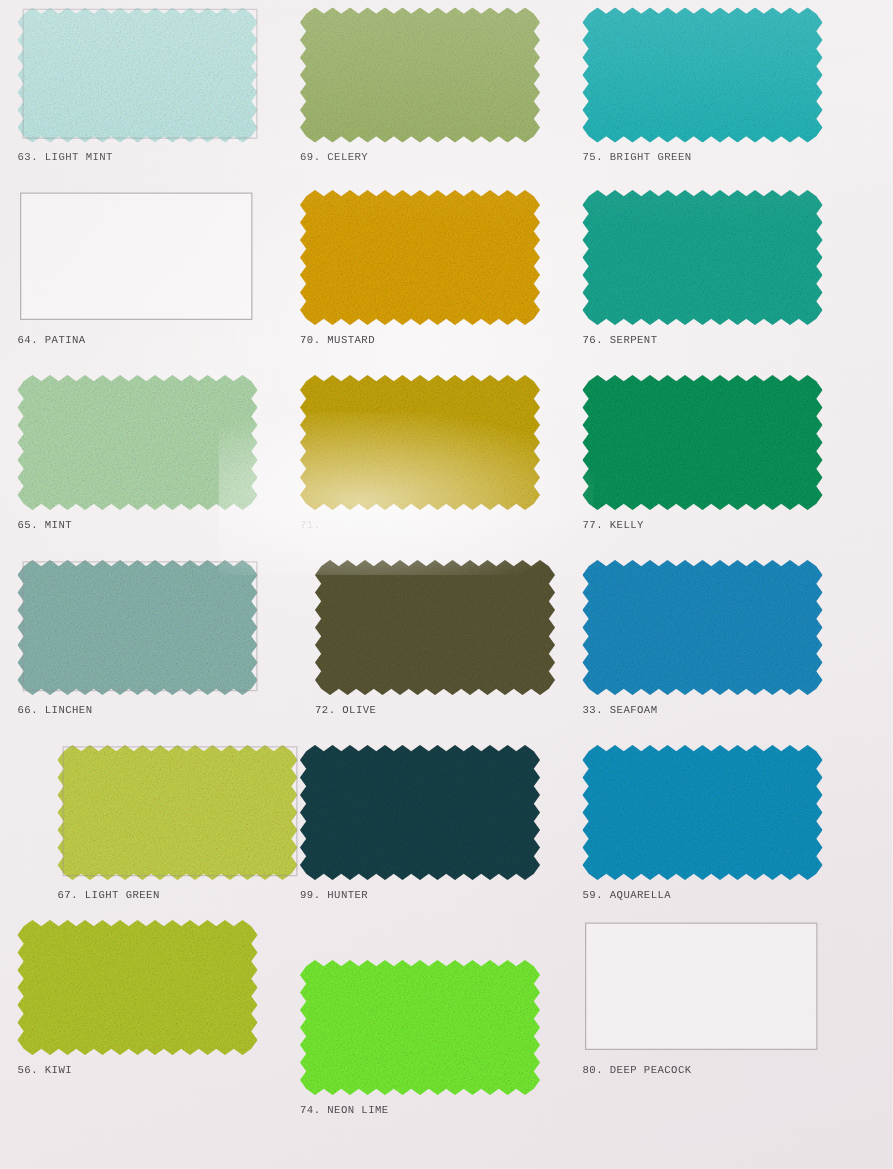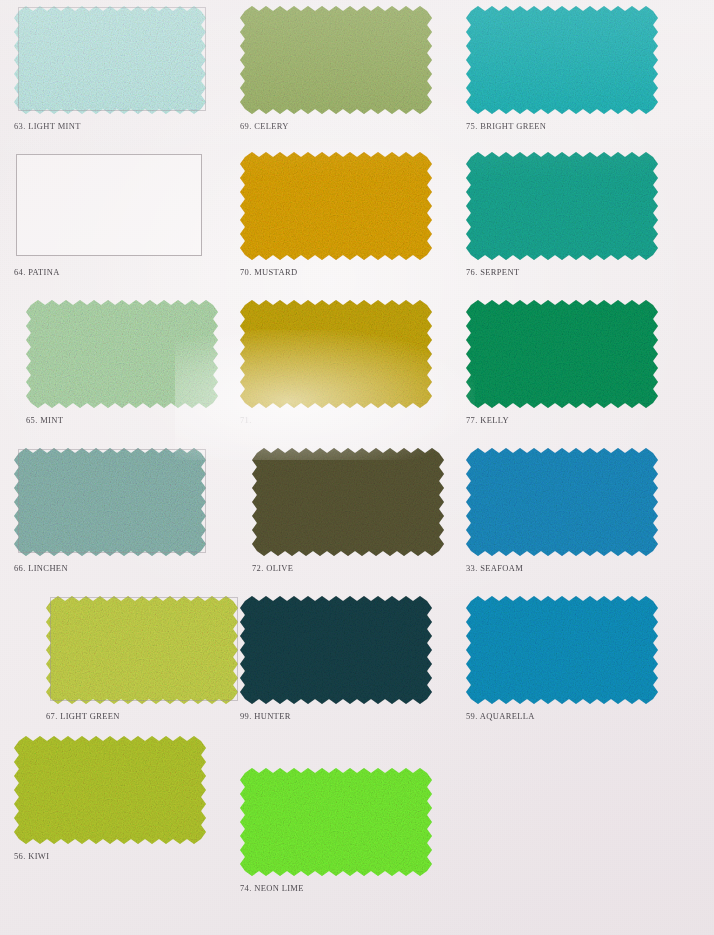--- a/index.html
+++ b/index.html
@@ -86,21 +86,21 @@
     border: 1px solid rgba(150,145,150,0.45);
     box-sizing: border-box;
     pointer-events: none;
   }
 
   .swatch-label {
     margin-top: 7px;
     font-size: 8.5px;
     letter-spacing: 0.35px;
     color: #4e4a50;
-    font-family: Liberation Serif, serif;
+    font-family: Liberation Mono, monospace;
     white-space: nowrap;
   }
   .swatch-label.faded {
     color: rgba(150,146,152,0.42);
     text-shadow: 0 0 2px rgba(248,245,247,0.95);
   }
 
   
   #glare {
     position: absolute;
@@ -144,21 +144,21 @@
         </svg>
       </div>
       <div class="swatch-label">63. LIGHT MINT</div>
     </div>
     <div class="swatch-cell" style="left: 14px; top: 152px;">
       <div class="swatch-box">
         <div class="placeholder"></div>
       </div>
       <div class="swatch-label">64. PATINA</div>
     </div>
-    <div class="swatch-cell" style="left: 14px; top: 300px; margin-left: 12px;">
+    <div class="swatch-cell" style="left: 14px; top: 300px;">
       <div class="swatch-box">
         <svg class="fabric" viewBox="0 0 192 108" width="192" height="108">
           <defs>
             <filter id="tex65" x="-10%" y="-10%" width="120%" height="120%">
               <feTurbulence type="fractalNoise" baseFrequency="0.85" numOctaves="3" result="n"></feTurbulence>
               <feComposite in="n" in2="SourceGraphic" operator="in" result="nc"></feComposite>
               <feBlend in="SourceGraphic" in2="nc" mode="multiply"></feBlend>
             </filter>
           </defs>
           <polygon points="5.00,5.00 12.00,0.00 19.00,5.00 26.00,0.00 33.00,5.00 40.00,0.00 47.00,5.00 54.00,0.00 61.00,5.00 68.00,0.00 75.00,5.00 82.00,0.00 89.00,5.00 96.00,0.00 103.00,5.00 110.00,0.00 117.00,5.00 124.00,0.00 131.00,5.00 138.00,0.00 145.00,5.00 152.00,0.00 159.00,5.00 166.00,0.00 173.00,5.00 180.00,0.00 187.00,5.00 187.00,5.00 192.00,12.00 187.00,19.00 192.00,26.00 187.00,33.00 192.00,40.00 187.00,47.00 192.00,54.00 187.00,61.00 192.00,68.00 187.00,75.00 192.00,82.00 187.00,89.00 192.00,96.00 187.00,103.00 187.00,103.00 180.00,108.00 173.00,103.00 166.00,108.00 159.00,103.00 152.00,108.00 145.00,103.00 138.00,108.00 131.00,103.00 124.00,108.00 117.00,103.00 110.00,108.00 103.00,103.00 96.00,108.00 89.00,103.00 82.00,108.00 75.00,103.00 68.00,108.00 61.00,103.00 54.00,108.00 47.00,103.00 40.00,108.00 33.00,103.00 26.00,108.00 19.00,103.00 12.00,108.00 5.00,103.00 5.00,103.00 0.00,96.00 5.00,89.00 0.00,82.00 5.00,75.00 0.00,68.00 5.00,61.00 0.00,54.00 5.00,47.00 0.00,40.00 5.00,33.00 0.00,26.00 5.00,19.00 0.00,12.00 5.00,5.00" fill="#b2d9ad"></polygon>
@@ -386,16 +386,22 @@
               <feComposite in="n" in2="SourceGraphic" operator="in" result="nc"></feComposite>
               <feBlend in="SourceGraphic" in2="nc" mode="multiply"></feBlend>
             </filter>
           </defs>
           <polygon points="5.00,5.00 12.00,0.00 19.00,5.00 26.00,0.00 33.00,5.00 40.00,0.00 47.00,5.00 54.00,0.00 61.00,5.00 68.00,0.00 75.00,5.00 82.00,0.00 89.00,5.00 96.00,0.00 103.00,5.00 110.00,0.00 117.00,5.00 124.00,0.00 131.00,5.00 138.00,0.00 145.00,5.00 152.00,0.00 159.00,5.00 166.00,0.00 173.00,5.00 180.00,0.00 187.00,5.00 187.00,5.00 192.00,12.00 187.00,19.00 192.00,26.00 187.00,33.00 192.00,40.00 187.00,47.00 192.00,54.00 187.00,61.00 192.00,68.00 187.00,75.00 192.00,82.00 187.00,89.00 192.00,96.00 187.00,103.00 187.00,103.00 180.00,108.00 173.00,103.00 166.00,108.00 159.00,103.00 152.00,108.00 145.00,103.00 138.00,108.00 131.00,103.00 124.00,108.00 117.00,103.00 110.00,108.00 103.00,103.00 96.00,108.00 89.00,103.00 82.00,108.00 75.00,103.00 68.00,108.00 61.00,103.00 54.00,108.00 47.00,103.00 40.00,108.00 33.00,103.00 26.00,108.00 19.00,103.00 12.00,108.00 5.00,103.00 5.00,103.00 0.00,96.00 5.00,89.00 0.00,82.00 5.00,75.00 0.00,68.00 5.00,61.00 0.00,54.00 5.00,47.00 0.00,40.00 5.00,33.00 0.00,26.00 5.00,19.00 0.00,12.00 5.00,5.00" fill="#1092bf"></polygon>
           <polygon points="5.00,5.00 12.00,0.00 19.00,5.00 26.00,0.00 33.00,5.00 40.00,0.00 47.00,5.00 54.00,0.00 61.00,5.00 68.00,0.00 75.00,5.00 82.00,0.00 89.00,5.00 96.00,0.00 103.00,5.00 110.00,0.00 117.00,5.00 124.00,0.00 131.00,5.00 138.00,0.00 145.00,5.00 152.00,0.00 159.00,5.00 166.00,0.00 173.00,5.00 180.00,0.00 187.00,5.00 187.00,5.00 192.00,12.00 187.00,19.00 192.00,26.00 187.00,33.00 192.00,40.00 187.00,47.00 192.00,54.00 187.00,61.00 192.00,68.00 187.00,75.00 192.00,82.00 187.00,89.00 192.00,96.00 187.00,103.00 187.00,103.00 180.00,108.00 173.00,103.00 166.00,108.00 159.00,103.00 152.00,108.00 145.00,103.00 138.00,108.00 131.00,103.00 124.00,108.00 117.00,103.00 110.00,108.00 103.00,103.00 96.00,108.00 89.00,103.00 82.00,108.00 75.00,103.00 68.00,108.00 61.00,103.00 54.00,108.00 47.00,103.00 40.00,108.00 33.00,103.00 26.00,108.00 19.00,103.00 12.00,108.00 5.00,103.00 5.00,103.00 0.00,96.00 5.00,89.00 0.00,82.00 5.00,75.00 0.00,68.00 5.00,61.00 0.00,54.00 5.00,47.00 0.00,40.00 5.00,33.00 0.00,26.00 5.00,19.00 0.00,12.00 5.00,5.00" fill="#1092bf" filter="url(#tex79)" opacity="0.55"></polygon>
         </svg>
       </div>
       <div class="swatch-label">59. AQUARELLA</div>
     </div>
+    <div class="swatch-cell" style="left: 466px; top: 736px;">
+      <div class="swatch-box">
+        <div class="placeholder"></div>
+      </div>
+      <div class="swatch-label">80. DEEP PEACOCK</div>
+    </div>
   </div>
 
 <div id="glare2"></div>
 <div id="glare"></div>
 
 </body></html>

